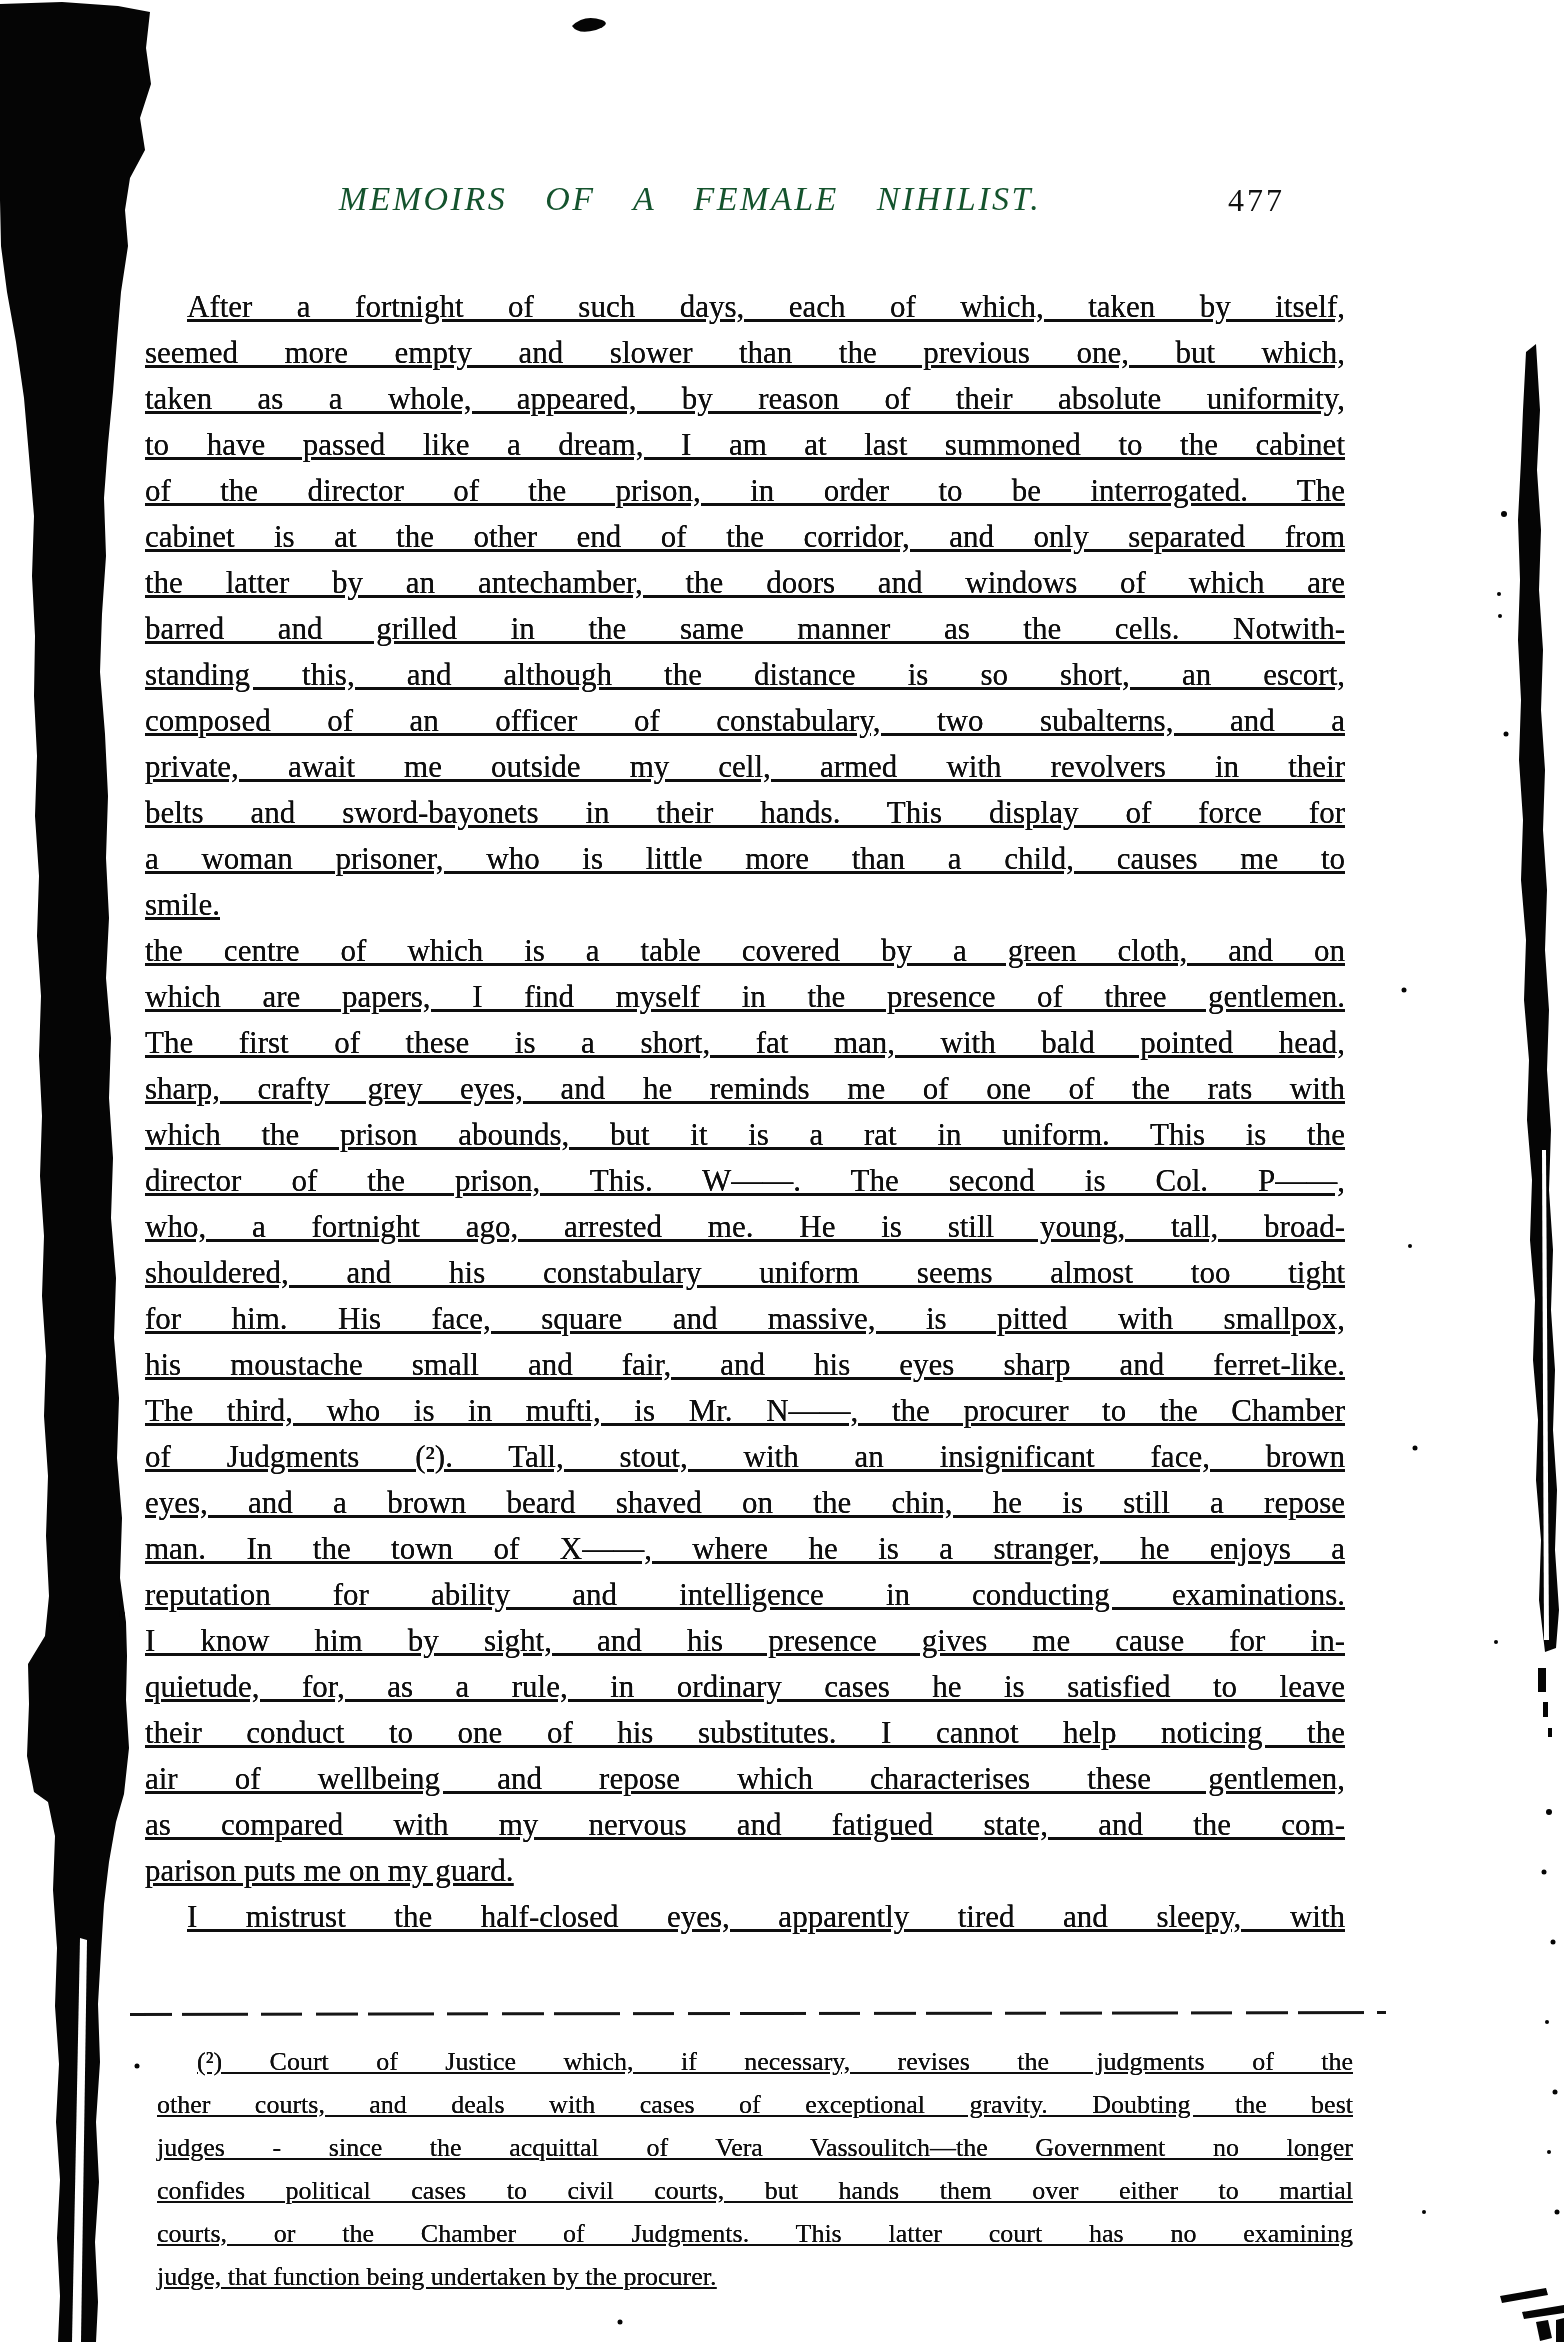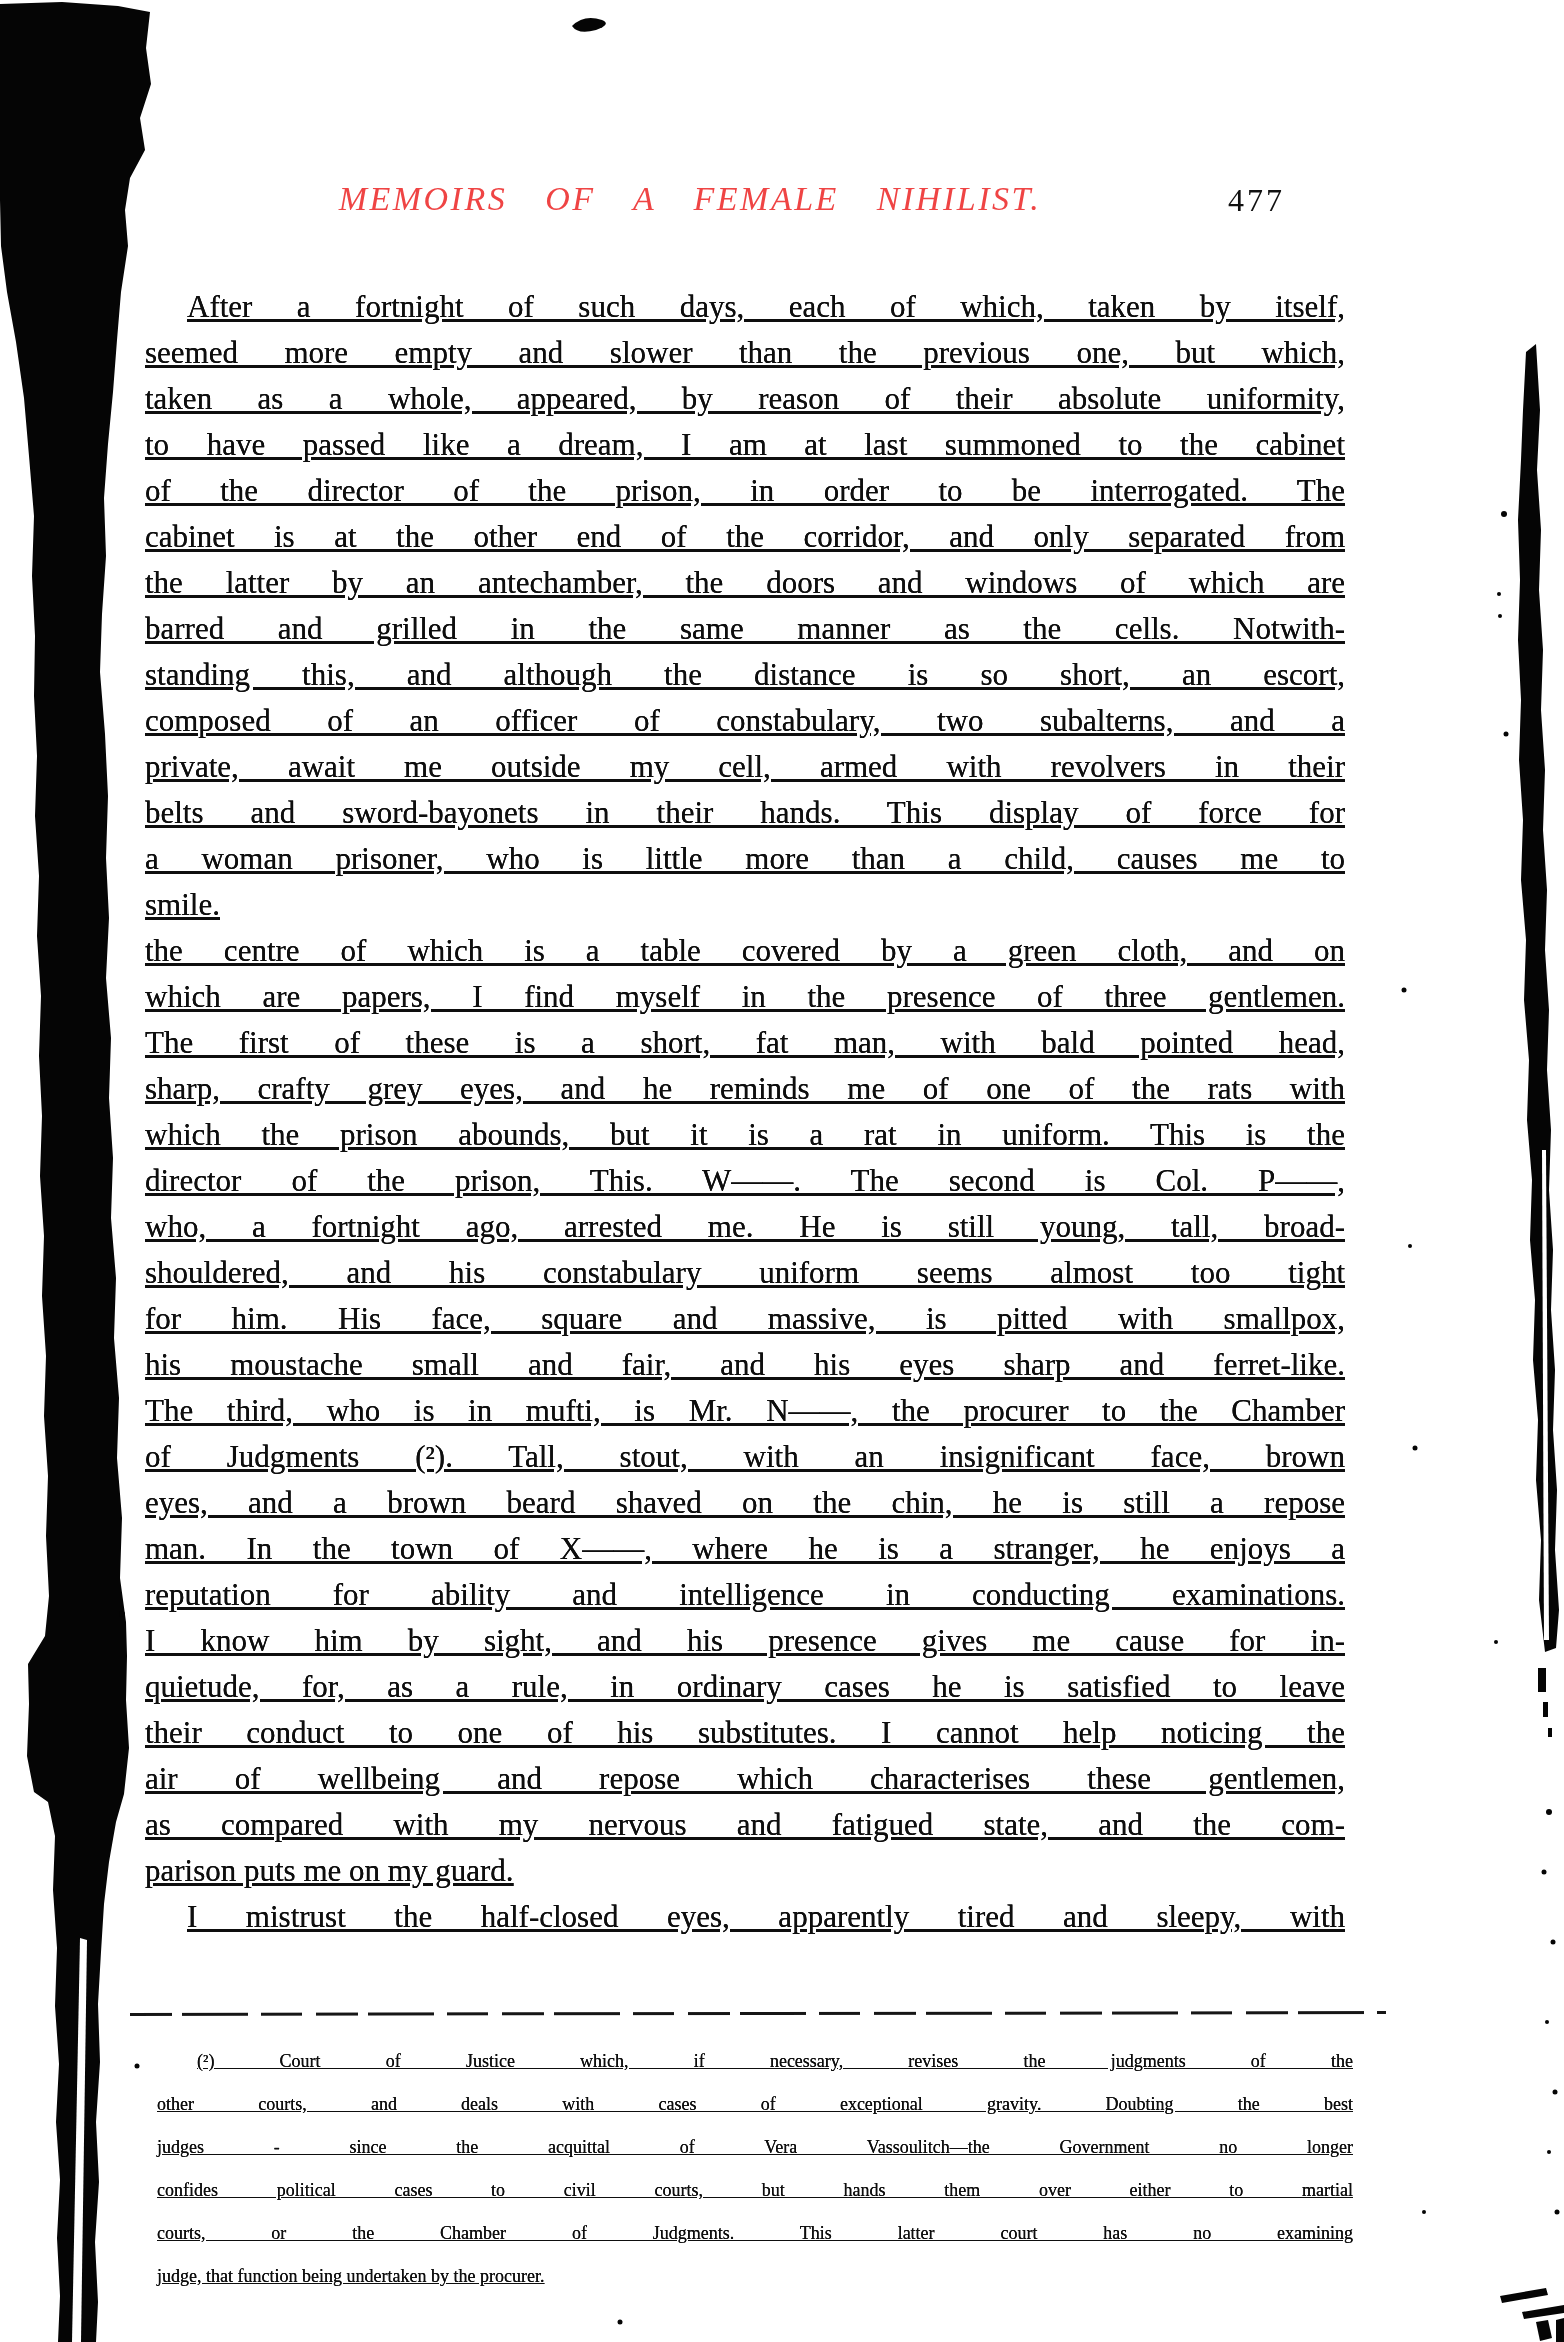--- a/index.html
+++ b/index.html
@@ -9,21 +9,21 @@
     font-family:"Liberation Serif","DejaVu Serif",serif;
     color:#111;
   }
   .ink { position:absolute; left:0; top:0; pointer-events:none; }
 
   .header { position:absolute; left:145px; top:180px; width:1200px; height:46px; }
   .title {
     width:1200px; padding-right:110px; box-sizing:border-box;
     text-align:center; font-style:italic; font-size:34px;
     letter-spacing:2.5px; word-spacing:27px; white-space:nowrap;
-    color:#ef4444;
+    color:#14532d;
   }
   .pagenum {
     position:absolute; left:1083px; top:2px;
     font-size:32px; letter-spacing:3px; color:#101010;
   }
 
   .bodytext {
     position:absolute; left:145px; top:284px; width:1200px;
     font-size:31px; line-height:46px; color:#0e0e0e;
     text-shadow:0 0 .4px #000;
@@ -36,21 +36,21 @@
     position:absolute; left:130px; top:2012px; width:1256px; height:3px;
     background:repeating-linear-gradient(90deg,
       #161616 0px,#161616 42px, rgba(0,0,0,0) 42px, rgba(0,0,0,0) 52px,
       #161616 52px,#161616 118px, rgba(0,0,0,0) 118px, rgba(0,0,0,0) 131px,
       #161616 131px,#161616 172px, rgba(0,0,0,0) 172px, rgba(0,0,0,0) 186px);
     transform:rotate(-0.08deg);
   }
 
   .footnote {
     position:absolute; left:157px; top:2040px; width:1196px;
-    font-size:18px; line-height:43px; color:#0e0e0e;
+    font-size:26px; line-height:43px; color:#0e0e0e;
     text-shadow:0 0 .3px #000;
   }
   .footnote .line.first { text-indent:40px; }
 </style>
 </head>
 <body>
 
 <div class="page">
 
   <svg class="ink" width="1564" height="2342" viewBox="0 0 1564 2342">

